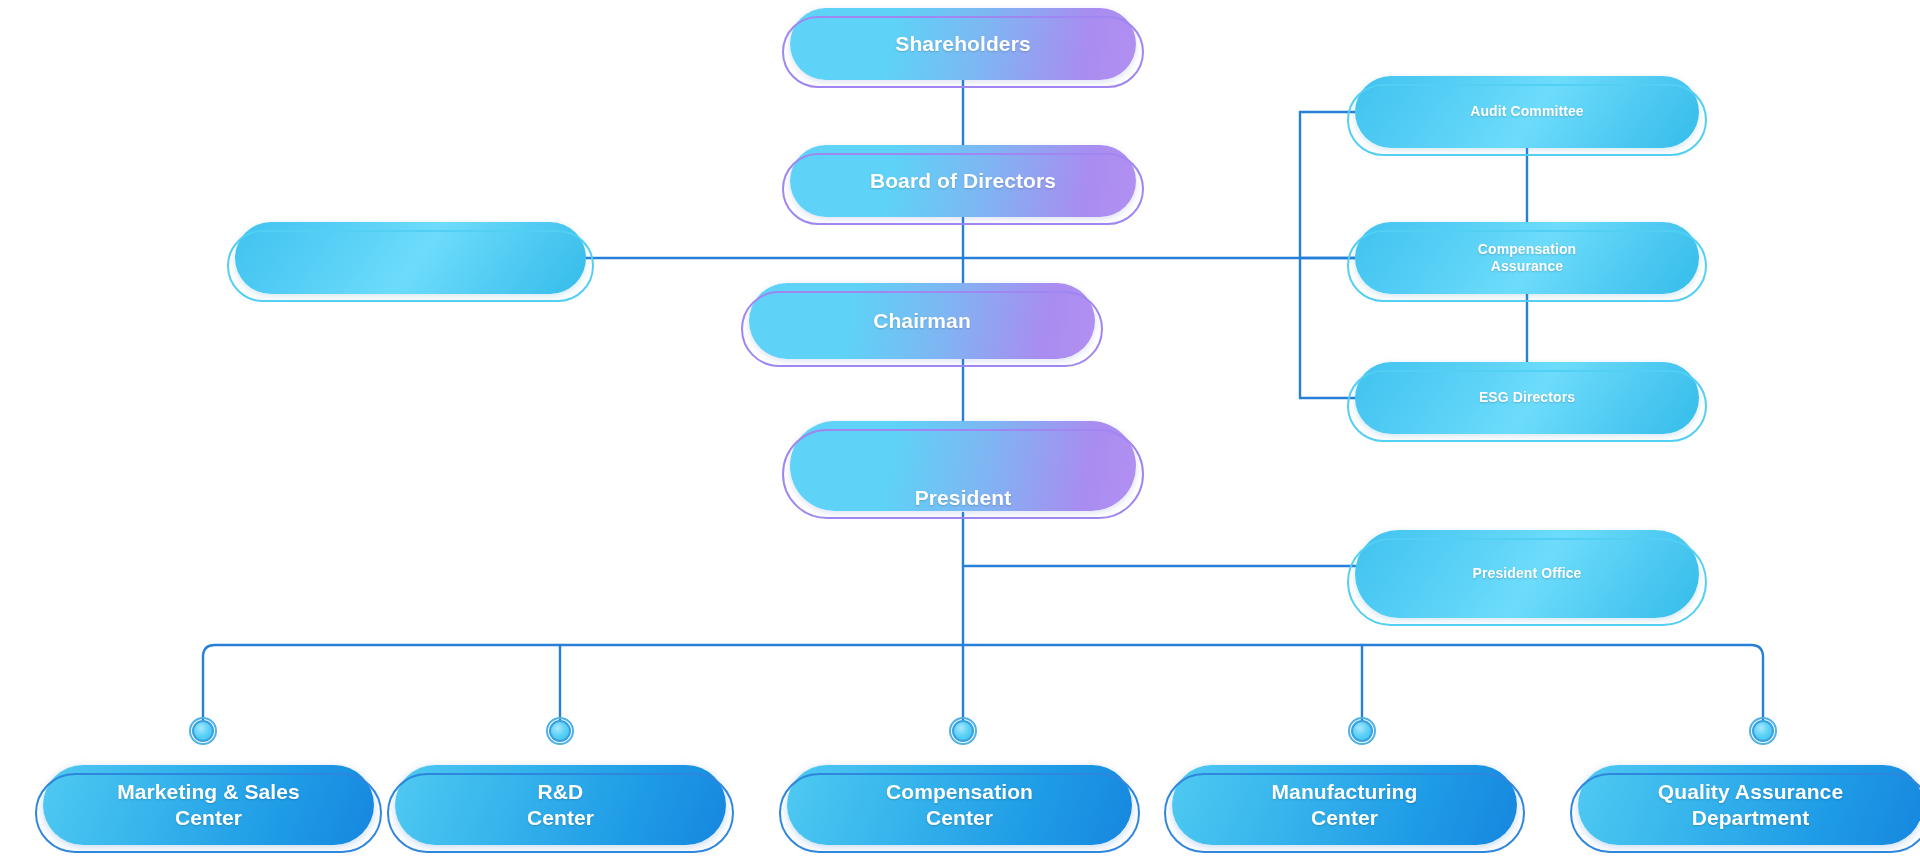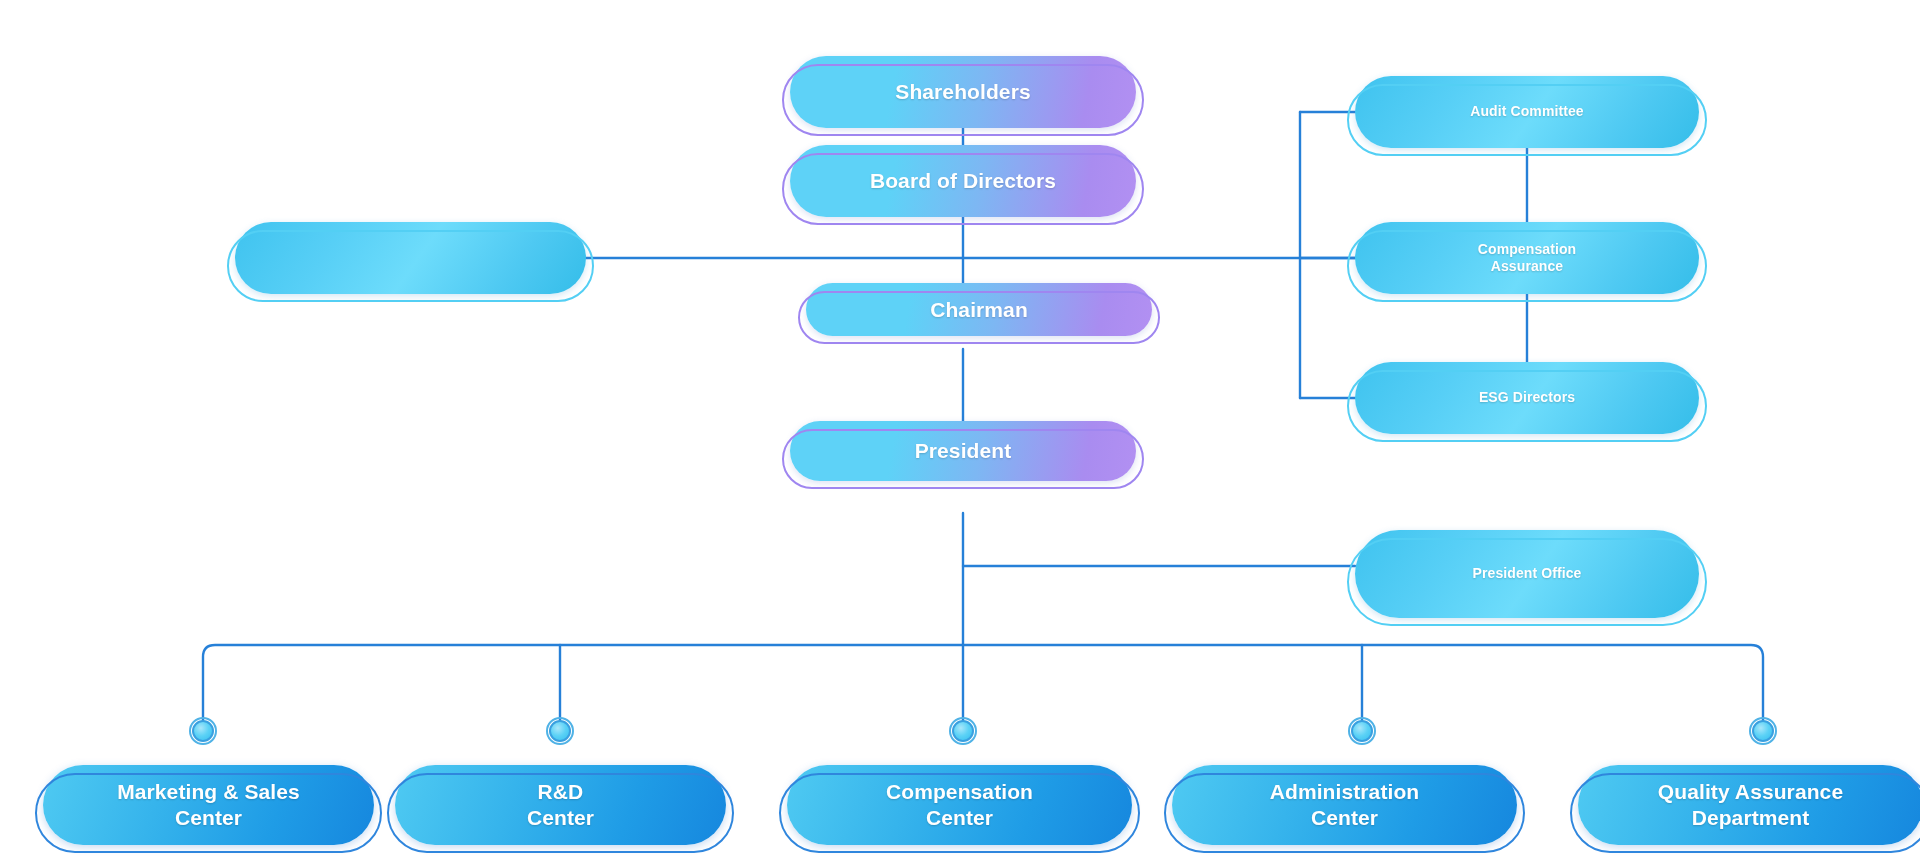--- a/index.html
+++ b/index.html
@@ -135,33 +135,33 @@
 
       <path d="M963 566 L1355 566"></path>
 
       <path d="M203 730 L203 657 Q203 645 215 645 L1751 645 Q1763 645 1763 657 L1763 730"></path>
       <path d="M560 645 L560 730"></path>
       <path d="M963 645 L963 730"></path>
       <path d="M1362 645 L1362 730"></path>
     </g>
   </svg>
 
-  <div class="node n-center" style="left:790px; top:8px; width:346px; height:72px;margin-top:48px;">
+  <div class="node n-center" style="left:790px; top:8px; width:346px; height:72px;">
     <span class="lbl">Shareholders</span>
   </div>
 
   <div class="node n-center" style="left:790px; top:145px; width:346px; height:72px;">
     <span class="lbl">Board of Directors</span>
   </div>
 
-  <div class="node n-center" style="left:806px; top:283px; width:346px; height:53px;">
+  <div class="node n-center" style="left:749px; top:283px; width:346px; height:76px;">
     <span class="lbl">Chairman</span>
   </div>
 
-  <div class="node n-center" style="left:790px; top:421px; width:346px; height:60px;">
+  <div class="node n-center" style="left:790px; top:421px; width:346px; height:90px;align-items:flex-end;">
     <span class="lbl">President</span>
   </div>
 
   <div class="node n-cyan" style="left:235px; top:222px; width:351px; height:72px;">
     <span class="lbl"></span>
   </div>
 
   <div class="node n-cyan" style="left:1355px; top:76px; width:344px; height:72px;">
     <span class="lbl">Audit Committee</span>
   </div>
@@ -194,21 +194,21 @@
     <span class="lbl">R&amp;D
 Center</span>
   </div>
 
   <div class="node n-bottom" style="left:787px; top:765px; width:345px; height:80px;">
     <span class="lbl">Compensation
 Center</span>
   </div>
 
   <div class="node n-bottom" style="left:1172px; top:765px; width:345px; height:80px;">
-    <span class="lbl">Administration
+    <span class="lbl">Manufacturing
 Center</span>
   </div>
 
   <div class="node n-bottom" style="left:1578px; top:765px; width:345px; height:80px;">
     <span class="lbl">Quality Assurance
 Department</span>
   </div>
 
 </div>
 

